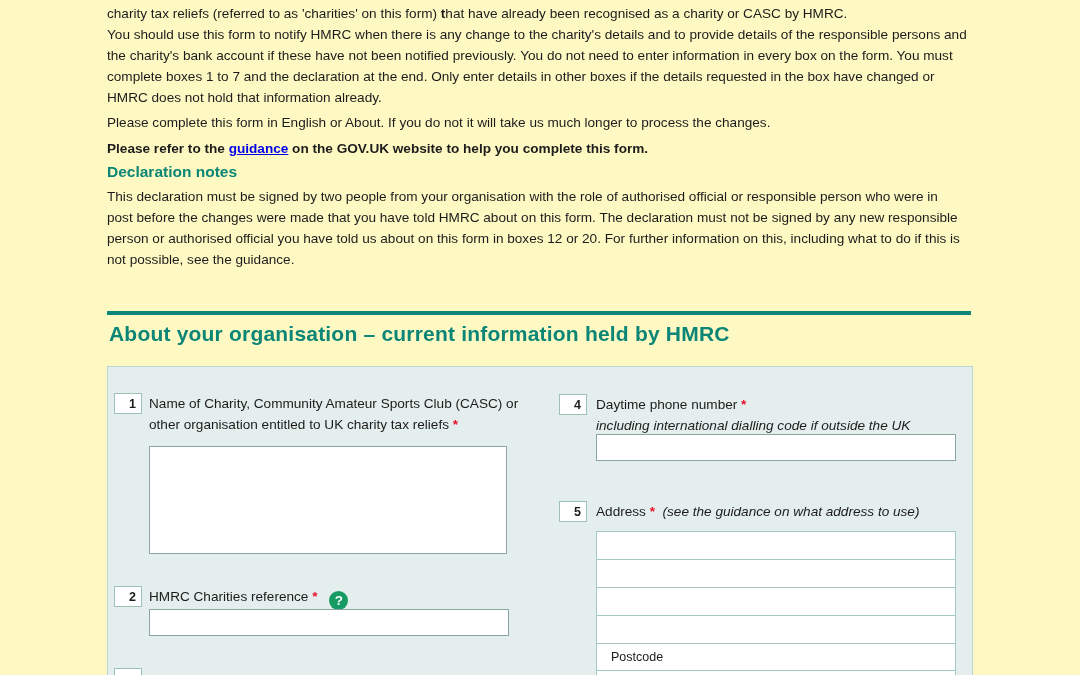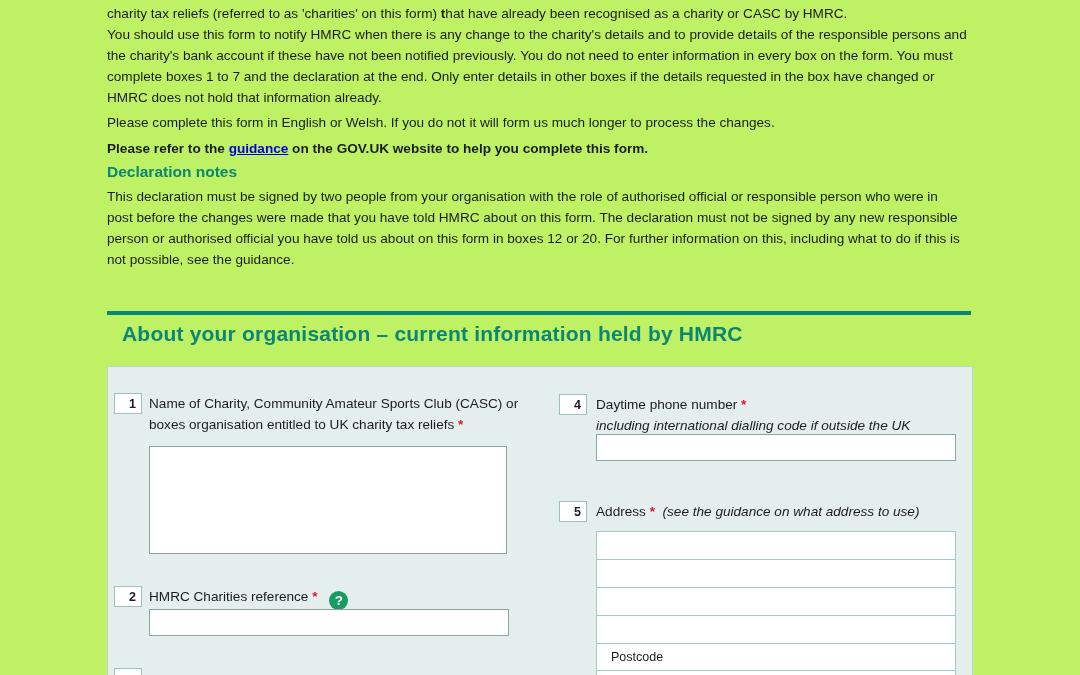--- a/index.html
+++ b/index.html
@@ -1,31 +1,31 @@
 <!DOCTYPE html>
 <html><head>
 <meta charset="utf-8">
 <style>
   * { margin:0; padding:0; box-sizing:border-box; }
   html,body { width:1080px; height:675px; background:#fff; overflow:hidden; }
   body { font-family:"Liberation Sans","DejaVu Sans",sans-serif; color:#1c1c1c; }
-  .page { position:relative; width:1080px; height:675px; background:#bef264; overflow:hidden; }
+  .page { position:relative; width:1080px; height:675px; background:#fef9c3; overflow:hidden; }
   .content { position:absolute; left:107px; top:0; width:870px; height:675px; }
 
   .body-text { position:absolute; left:0; width:860px; font-size:13.6px; line-height:21px; color:#1c1c1c; }
   .bold { font-weight:bold; }
   .pos-p1 { top:3px; }
   .pos-p2 { top:24px; }
   .pos-p3 { top:112px; }
   .pos-p4 { top:138px; }
   .pos-hdecl { top:163px; }
   .pos-pdecl { top:186px; }
 
   .teal-h  { position:absolute; left:0; font-size:15.5px; font-weight:bold; color:#0b8576; }
-  .teal-h2 { position:absolute; left:15px; top:322px; font-size:21px; font-weight:bold; color:#0b8576; letter-spacing:0.2px; }
+  .teal-h2 { position:absolute; left:2px; top:322px; font-size:21px; font-weight:bold; color:#0b8576; letter-spacing:0.2px; }
   .rule { position:absolute; left:0; top:311px; width:864px; height:4px; background:#0b8576; }
 
   .link { color:#0000e8; text-decoration:underline; font-weight:bold; cursor:pointer; }
 
   .panel { position:absolute; left:0; top:366px; width:866px; height:320px;
            background:#e4efed; border:1px solid #b7d6d2; }
 
   .numbox { position:absolute; width:28px; height:21px; background:#fff; border:1px solid #9cc0bb;
             font-size:12.5px; font-weight:bold; text-align:right; padding:3px 5px 0 0; color:#1c1c1c; }
   .field-label { position:absolute; font-size:13.6px; line-height:21px; color:#1c1c1c; }
@@ -65,36 +65,36 @@
 </head>
 <body>
 
 <div class="page">
   <div class="content">
 
     <p class="body-text pos-p1"><span>charity tax reliefs (referred to as 'charities' on this form) </span><span class="bold">t</span><span>hat have already been recognised as a charity or CASC by HMRC.</span></p>
 
     <p class="body-text pos-p2">You should use this form to notify HMRC when there is any change to the charity's details and to provide details of the responsible persons and the charity's bank account if these have not been notified previously. You do not need to enter information in every box on the form. You must complete boxes 1 to 7 and the declaration at the end. Only enter details in other boxes if the details requested in the box have changed or HMRC does not hold that information already.</p>
 
-    <p class="body-text pos-p3">Please complete this form in English or Welsh. If you do not it will form us much longer to process the changes.</p>
+    <p class="body-text pos-p3">Please complete this form in English or About. If you do not it will take us much longer to process the changes.</p>
 
     <p class="body-text bold pos-p4"><span>Please refer to the </span><a class="link" href="#">guidance</a><span> on the GOV.UK website to help you complete this form.</span></p>
 
     <h3 class="teal-h pos-hdecl">Declaration notes</h3>
 
     <p class="body-text pos-pdecl">This declaration must be signed by two people from your organisation with the role of authorised official or responsible person who were in post before the changes were made that you have told HMRC about on this form. The declaration must not be signed by any new responsible person or authorised official you have told us about on this form in boxes 12 or 20. For further information on this, including what to do if this is not possible, see the guidance.</p>
 
     <div class="rule"></div>
 
     <h2 class="teal-h2">About your organisation – current information held by HMRC</h2>
 
     <div class="panel">
 
       <div class="numbox" id="numbox1">1</div>
-      <div class="field-label" id="label1"><span>Name of Charity, Community Amateur Sports Club (CASC) or boxes organisation entitled to UK charity tax reliefs</span> <span class="req">*</span></div>
+      <div class="field-label" id="label1"><span>Name of Charity, Community Amateur Sports Club (CASC) or other organisation entitled to UK charity tax reliefs</span> <span class="req">*</span></div>
       <textarea class="ta" style=""></textarea>
 
       <div class="numbox" id="numbox2">2</div>
       <div class="field-label" id="label2"><span>HMRC Charities reference</span> <span class="req">*</span><span class="help-icon">?</span></div>
       <input class="txt" id="input2" type="text" style="">
 
       <div class="numbox" id="numbox3"></div>
 
       <div class="numbox" id="numbox4">4</div>
       <div class="field-label" id="hint4">including international dialling code if outside the UK</div>

